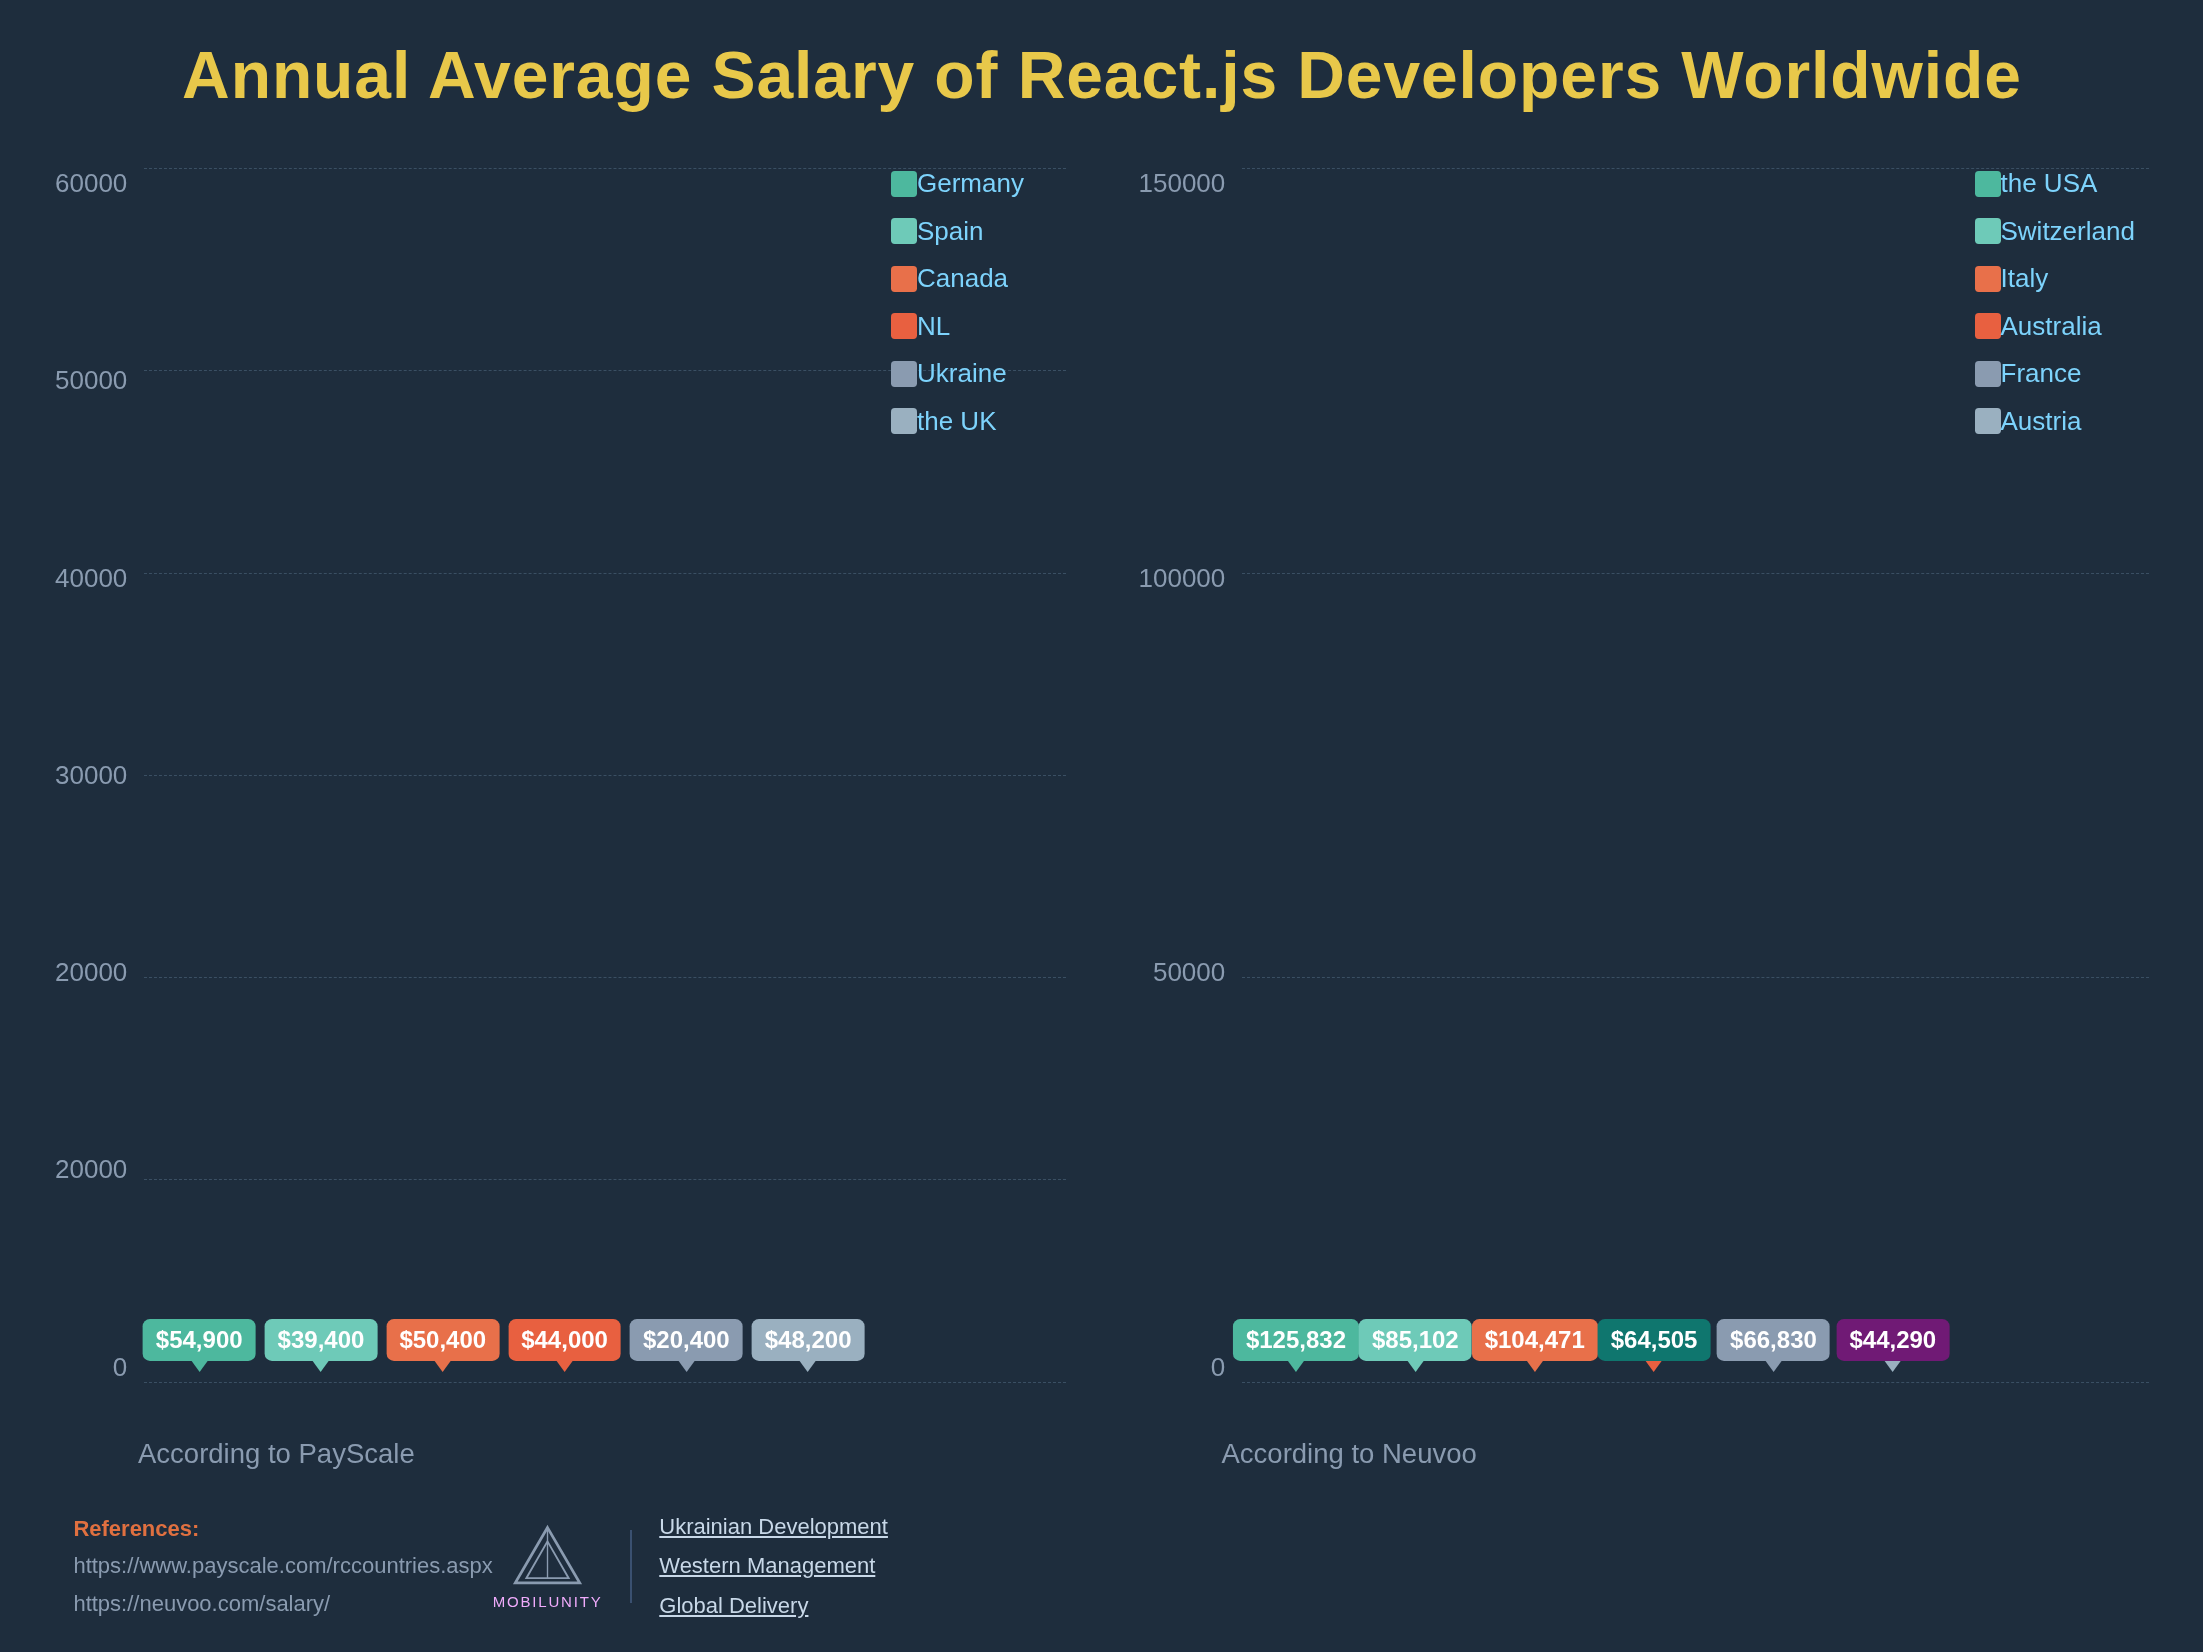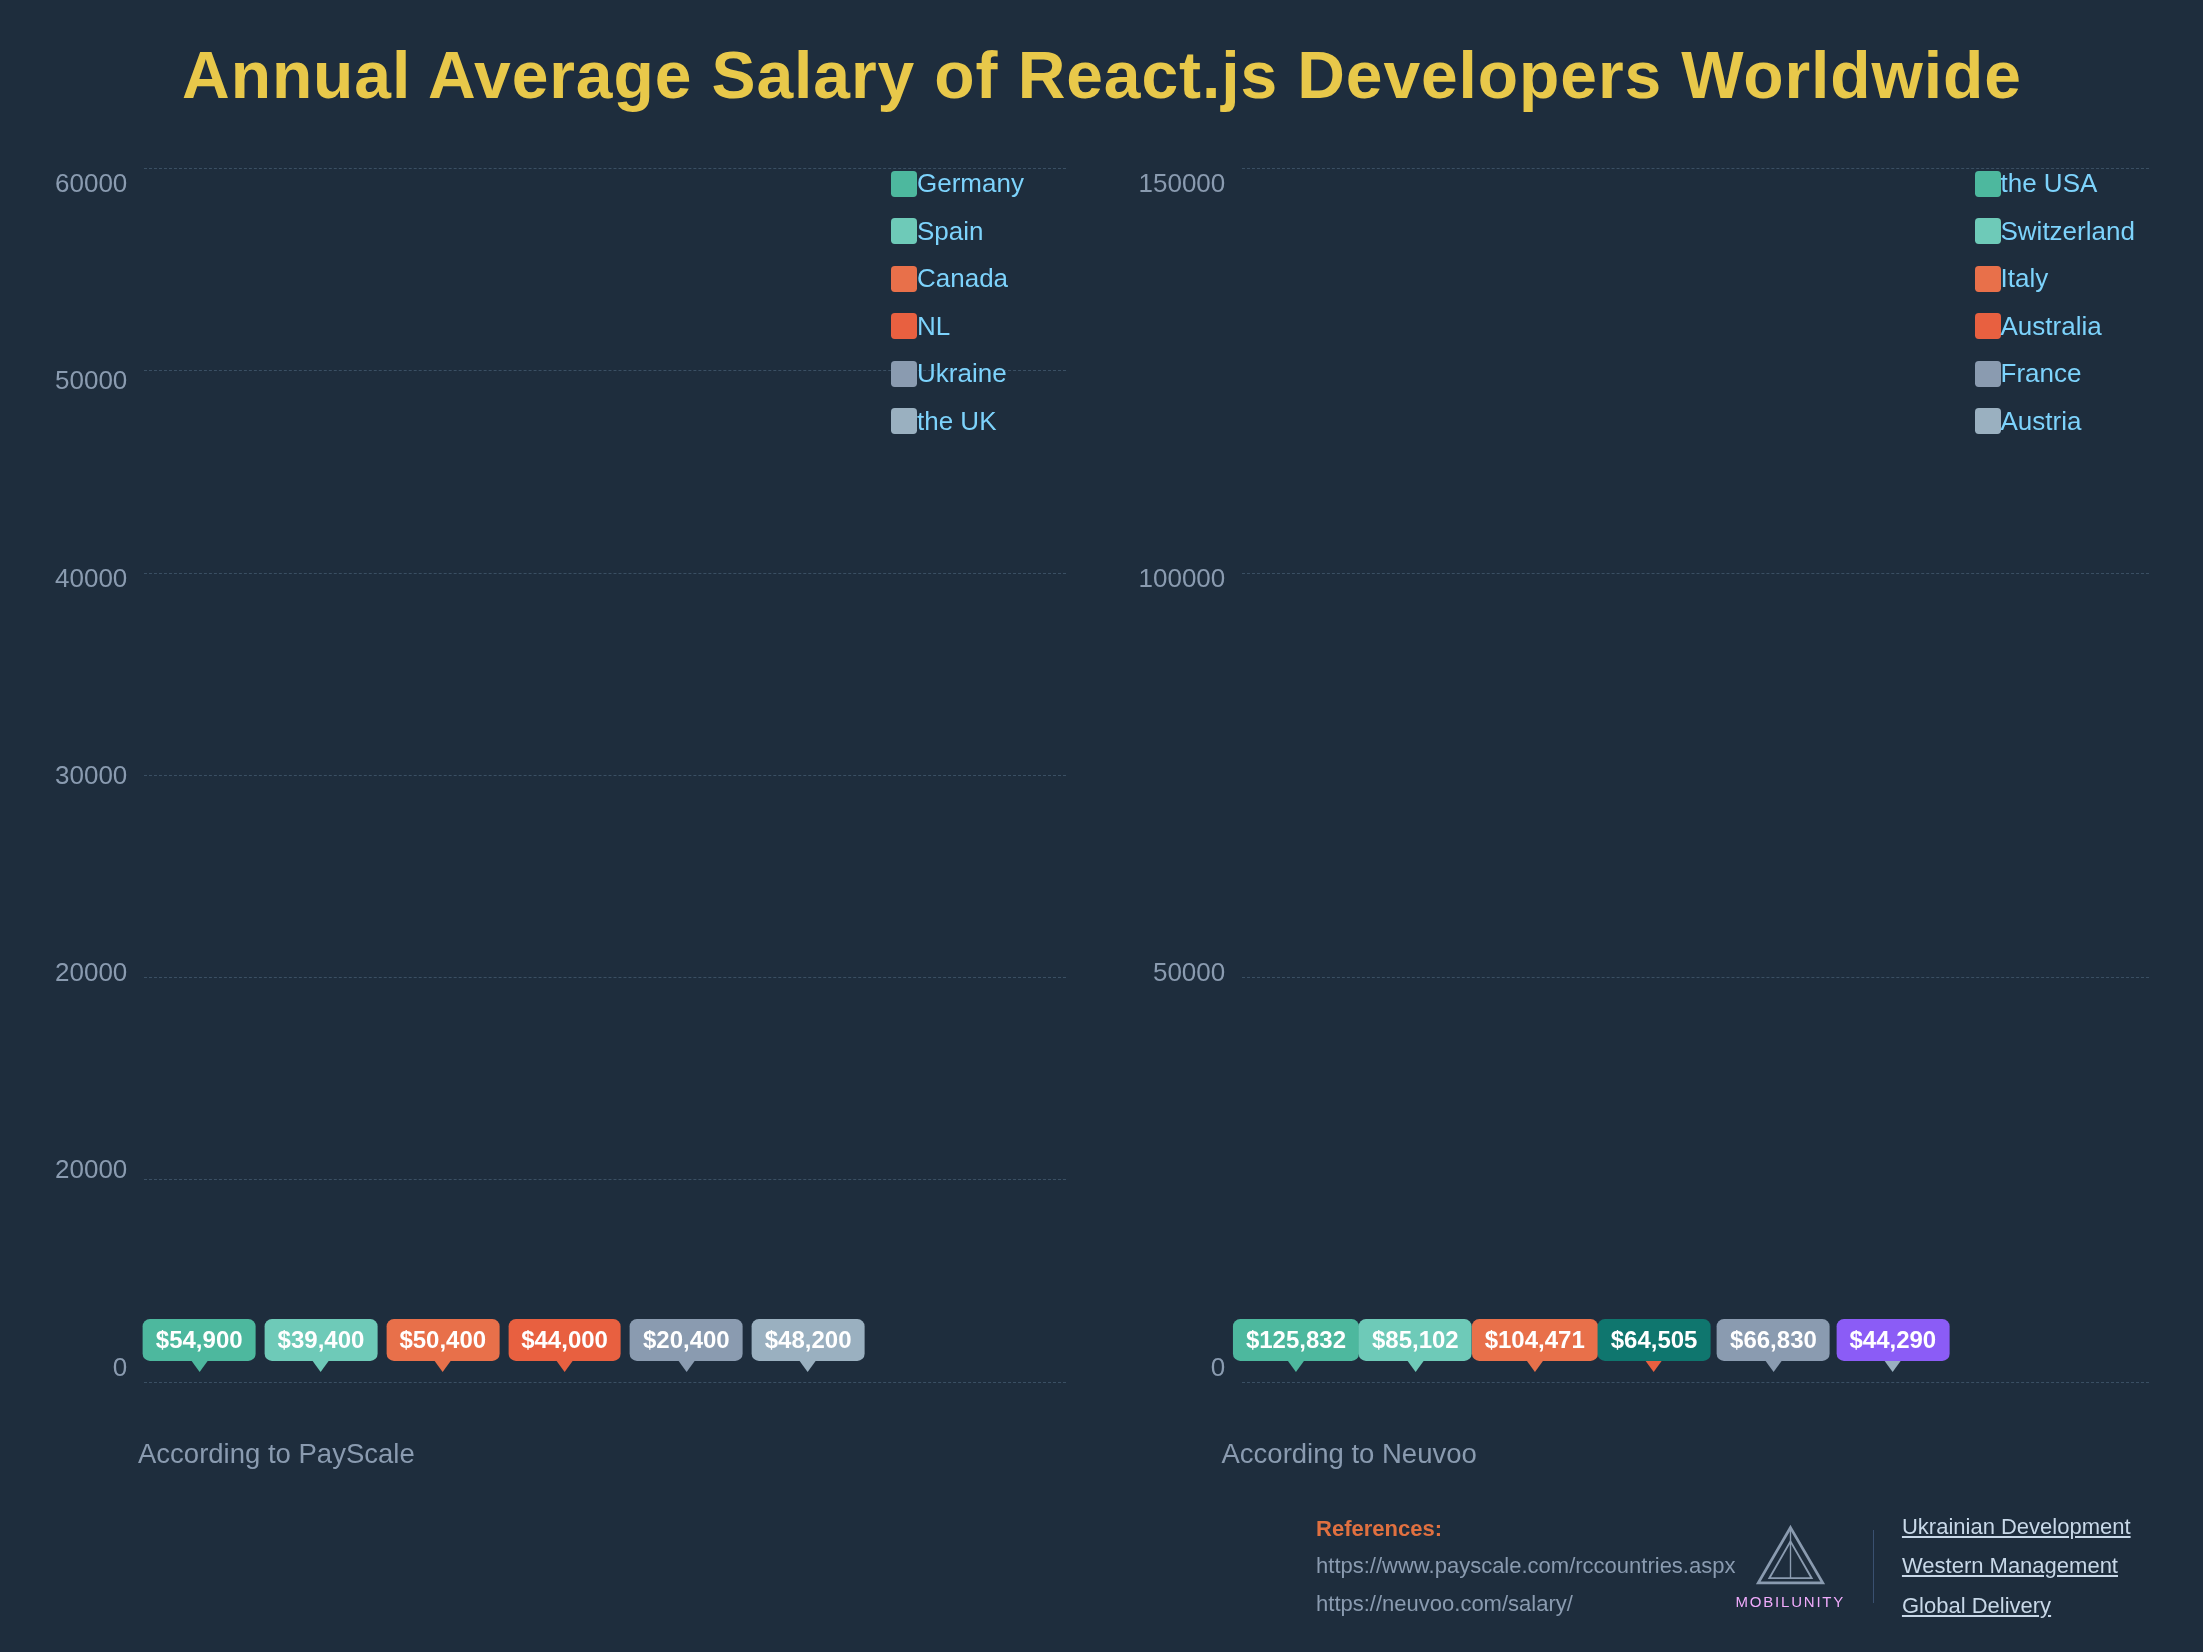--- a/index.html
+++ b/index.html
@@ -143,21 +143,21 @@
     }
     .chart-label {
       text-align: left;
       color: #8a9bb0;
       font-size: 27.5px;
       padding-top: 9.2px;
       padding-left: 83px;
     }
     .footer {
       display: flex;
-      justify-content: flex-end;
+      justify-content: flex-start;
       align-items: center;
       width: 100%;
       margin-top: 37px;
       padding: 0 18.4px;
     }
     .references {
       color: #8a9bb0;
       font-size: 22px;
       line-height: 1.7;
     }
@@ -327,21 +327,21 @@
                   <div class="bar-label" style="background-color: #0f766e; --arrow-color: #e86040;">$64,505<div style="position: absolute; bottom: -11px; left: 50%; transform: translateX(-50%); border-left: 8.3px solid transparent; border-right: 8.3px solid transparent; border-top: 11px solid rgb(232, 96, 64); width: 0px; height: 0px;"></div></div>
                 </div>
               </div>
               <div class="bar-wrapper">
                 <div class="bar" style="background-color: rgb(138, 155, 176); height: 44.5533%;">
                   <div class="bar-label" style="background-color: rgb(138, 155, 176); --arrow-color: #8a9bb0;">$66,830<div style="position: absolute; bottom: -11px; left: 50%; transform: translateX(-50%); border-left: 8.3px solid transparent; border-right: 8.3px solid transparent; border-top: 11px solid rgb(138, 155, 176); width: 0px; height: 0px;"></div></div>
                 </div>
               </div>
               <div class="bar-wrapper">
                 <div class="bar" style="background-color: rgb(154, 176, 192); height: 29.5267%;">
-                  <div class="bar-label" style="background-color: #8b5cf6; --arrow-color: #9ab0c0;">$44,290<div style="position: absolute; bottom: -11px; left: 50%; transform: translateX(-50%); border-left: 8.3px solid transparent; border-right: 8.3px solid transparent; border-top: 11px solid rgb(154, 176, 192); width: 0px; height: 0px;"></div></div>
+                  <div class="bar-label" style="background-color: #701a75; --arrow-color: #9ab0c0;">$44,290<div style="position: absolute; bottom: -11px; left: 50%; transform: translateX(-50%); border-left: 8.3px solid transparent; border-right: 8.3px solid transparent; border-top: 11px solid rgb(154, 176, 192); width: 0px; height: 0px;"></div></div>
                 </div>
               </div>
             </div>
           <div class="legend" id="legend2">
               <div class="legend-item">
                 <div class="legend-color" style="background-color: rgb(77, 184, 158);"></div>
                 <span>the USA</span>
               </div>
               <div class="legend-item">
                 <div class="legend-color" style="background-color: rgb(110, 202, 184);"></div>

